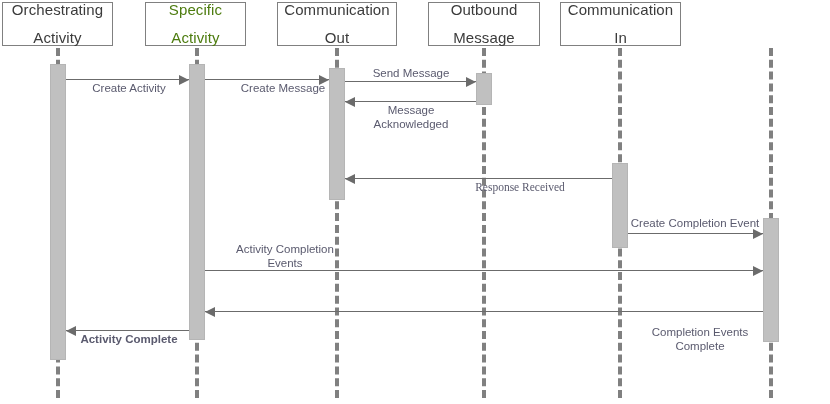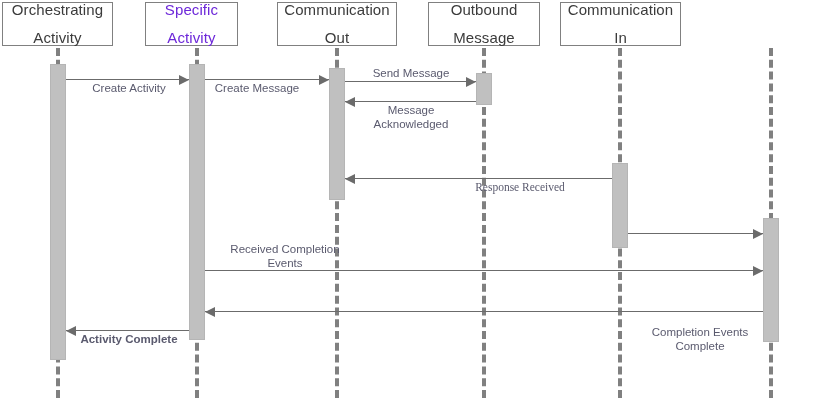--- a/index.html
+++ b/index.html
@@ -92,49 +92,50 @@
     <div class="activation" style="left: 189px; top: 64px; width: 16px; height: 276px; background: rgb(192, 192, 192); border-color: rgb(181, 181, 181);"></div>
     <div class="activation" style="left: 329px; top: 68px; width: 16px; height: 132px; background: rgb(192, 192, 192); border-color: rgb(181, 181, 181);"></div>
     <div class="activation" style="left: 476px; top: 73px; width: 16px; height: 32px; background: rgb(192, 192, 192); border-color: rgb(181, 181, 181);"></div>
     <div class="activation" style="left: 612px; top: 163px; width: 16px; height: 85px; background: rgb(192, 192, 192); border-color: rgb(181, 181, 181);"></div>
     <div class="activation" style="left: 763px; top: 218px; width: 16px; height: 124px; background: rgb(192, 192, 192); border-color: rgb(181, 181, 181);"></div>
     <div class="msg-line" style="left: 66px; top: 79px; width: 123px; border-top-color: rgb(107, 107, 107);"></div>
     <div class="arrow-head right" style="top: 75px; left: 179px; border-left-color: rgb(107, 107, 107);"></div>
     <div class="msg-label" style="left: 74px; top: 81px; width: 110px; color: rgb(90, 90, 110);">Create Activity</div>
     <div class="msg-line" style="left: 205px; top: 79px; width: 124px; border-top-color: rgb(107, 107, 107);"></div>
     <div class="arrow-head right" style="top: 75px; left: 319px; border-left-color: rgb(107, 107, 107);"></div>
-    <div class="msg-label" style="left: 200px; top: 81px; width: 114px; color: rgb(90, 90, 110);">Create Message</div>
+    <div class="msg-label" style="left: 226px; top: 81px; width: 114px; color: rgb(90, 90, 110);">Create Message</div>
     <div class="msg-line" style="left: 345px; top: 81px; width: 131px; border-top-color: rgb(107, 107, 107);"></div>
     <div class="arrow-head right" style="top: 77px; left: 466px; border-left-color: rgb(107, 107, 107);"></div>
     <div class="msg-label" style="left: 350px; top: 66px; width: 122px; color: rgb(90, 90, 110);">Send Message</div>
     <div class="msg-line" style="left: 345px; top: 101px; width: 131px; border-top-color: rgb(107, 107, 107);"></div>
     <div class="arrow-head left" style="top: 97px; left: 345px; border-right-color: rgb(107, 107, 107);"></div>
     <div class="msg-label" style="left: 350px; top: 103px; width: 122px; color: rgb(90, 90, 110);">Message
 Acknowledged</div>
     <div class="msg-line" style="left: 345px; top: 178px; width: 267px; border-top-color: rgb(107, 107, 107);"></div>
     <div class="arrow-head left" style="top: 174px; left: 345px; border-right-color: rgb(107, 107, 107);"></div>
     <div class="msg-label" style="left: 430px; top: 180px; width: 180px; color: rgb(90, 90, 110); font-family: Liberation Serif, serif;">Response Received</div>
     <div class="msg-line" style="left: 628px; top: 233px; width: 135px; border-top-color: rgb(107, 107, 107);"></div>
     <div class="arrow-head right" style="top: 229px; left: 753px; border-left-color: rgb(107, 107, 107);"></div>
+    <div class="msg-label" style="left: 600px; top: 216px; width: 190px; color: rgb(90, 90, 110);">Create Completion Event</div>
     <div class="msg-line" style="left: 205px; top: 270px; width: 558px; border-top-color: rgb(107, 107, 107);"></div>
     <div class="arrow-head right" style="top: 266px; left: 753px; border-left-color: rgb(107, 107, 107);"></div>
-    <div class="msg-label" style="left: 205px; top: 242px; width: 160px; color: rgb(90, 90, 110);">Received Completion
+    <div class="msg-label" style="left: 205px; top: 242px; width: 160px; color: rgb(90, 90, 110);">Activity Completion
 Events</div>
     <div class="msg-line" style="left: 205px; top: 311px; width: 558px; border-top-color: rgb(107, 107, 107);"></div>
     <div class="arrow-head left" style="top: 307px; left: 205px; border-right-color: rgb(107, 107, 107);"></div>
     <div class="msg-label" style="left: 615px; top: 325px; width: 170px; color: rgb(90, 90, 110);">Completion Events
 Complete</div>
     <div class="msg-line" style="left: 66px; top: 330px; width: 123px; border-top-color: rgb(107, 107, 107);"></div>
     <div class="arrow-head left" style="top: 326px; left: 66px; border-right-color: rgb(107, 107, 107);"></div>
     <div class="msg-label" style="left: 64px; top: 332px; width: 130px; color: rgb(90, 90, 110); font-weight: bold;">Activity Complete</div>
     <div class="participant-box" style="left: 2px; top: 2px; width: 111px; height: 44px; border-color: rgb(128, 128, 128); color: rgb(59, 59, 59);">
       <span class="participant-label" style="white-space: pre-line;">Orchestrating
 Activity</span>
     </div>
-    <div class="participant-box" style="left: 145px; top: 2px; width: 93px; height: 44px; border-color: rgb(128, 128, 128); color: #6d28d9;">
+    <div class="participant-box" style="left: 145px; top: 2px; width: 101px; height: 44px; border-color: rgb(128, 128, 128); color: #4d7c0f;">
       <span class="participant-label" style="white-space: pre-line;">Specific
 Activity</span>
     </div>
     <div class="participant-box" style="left: 277px; top: 2px; width: 120px; height: 44px; border-color: rgb(128, 128, 128); color: rgb(59, 59, 59);">
       <span class="participant-label" style="white-space: pre-line;">Communication
 Out</span>
     </div>
     <div class="participant-box" style="left: 428px; top: 2px; width: 112px; height: 44px; border-color: rgb(128, 128, 128); color: rgb(59, 59, 59);">
       <span class="participant-label" style="white-space: pre-line;">Outbound
 Message</span>

